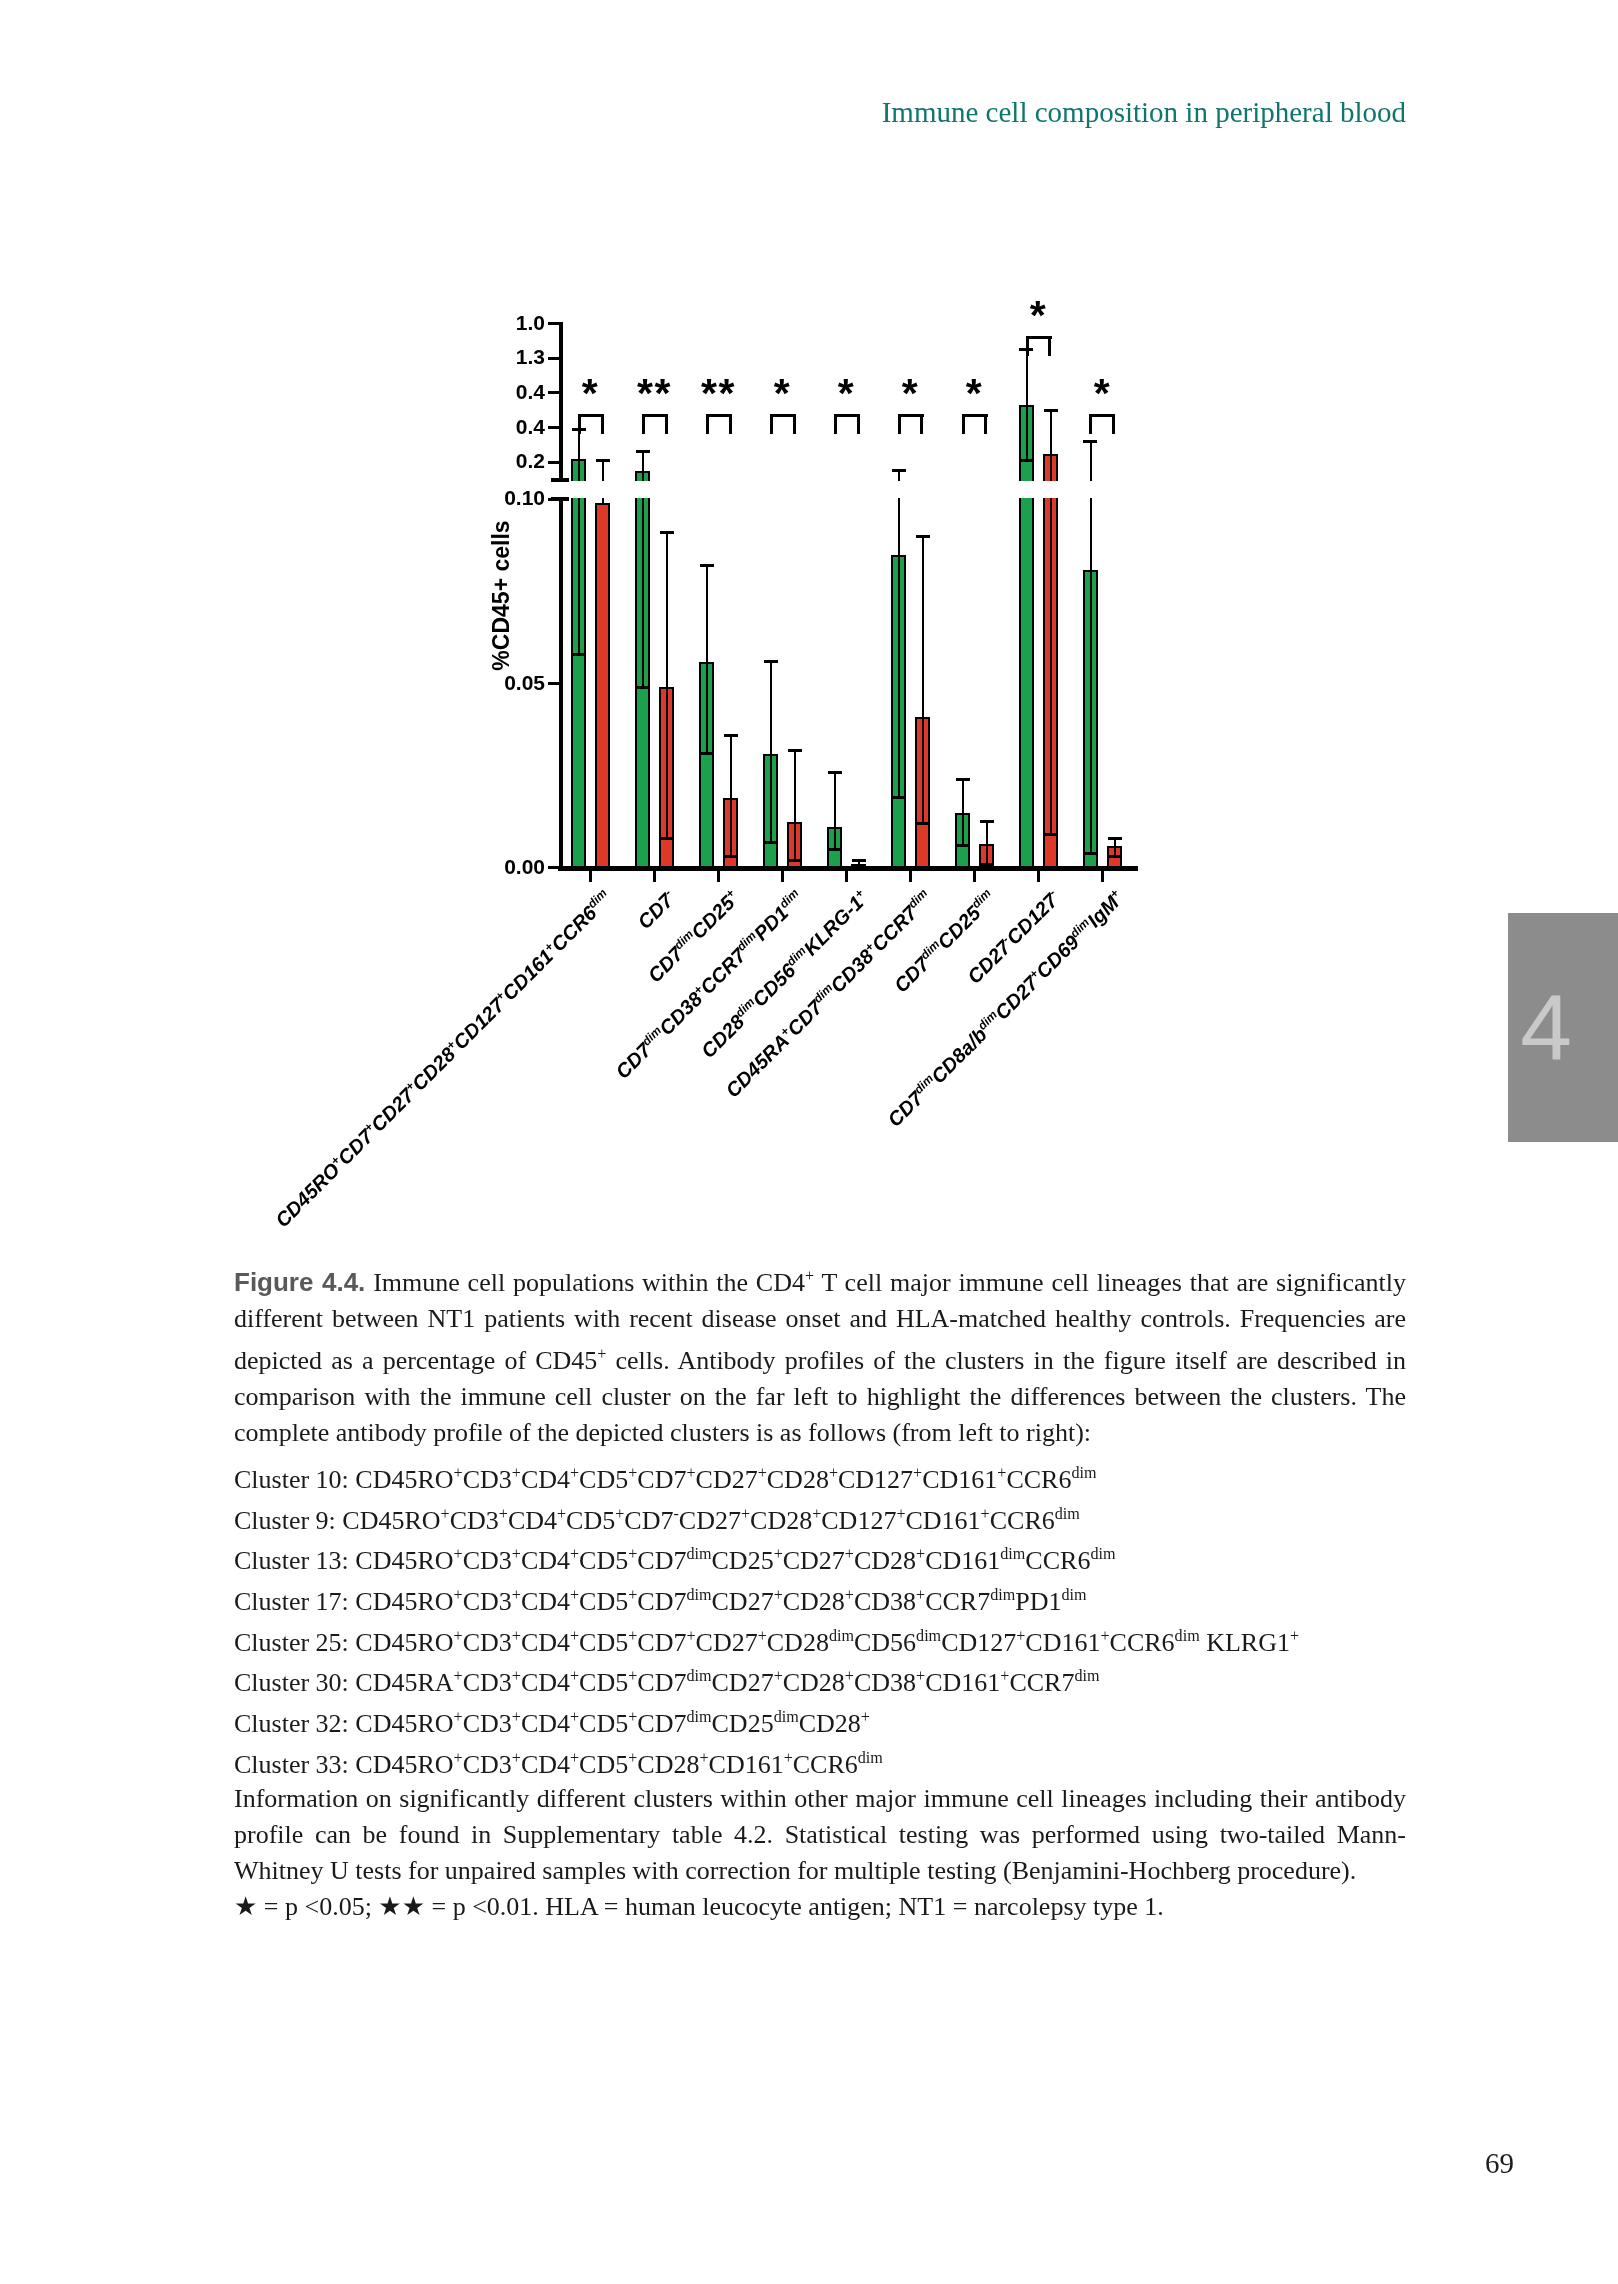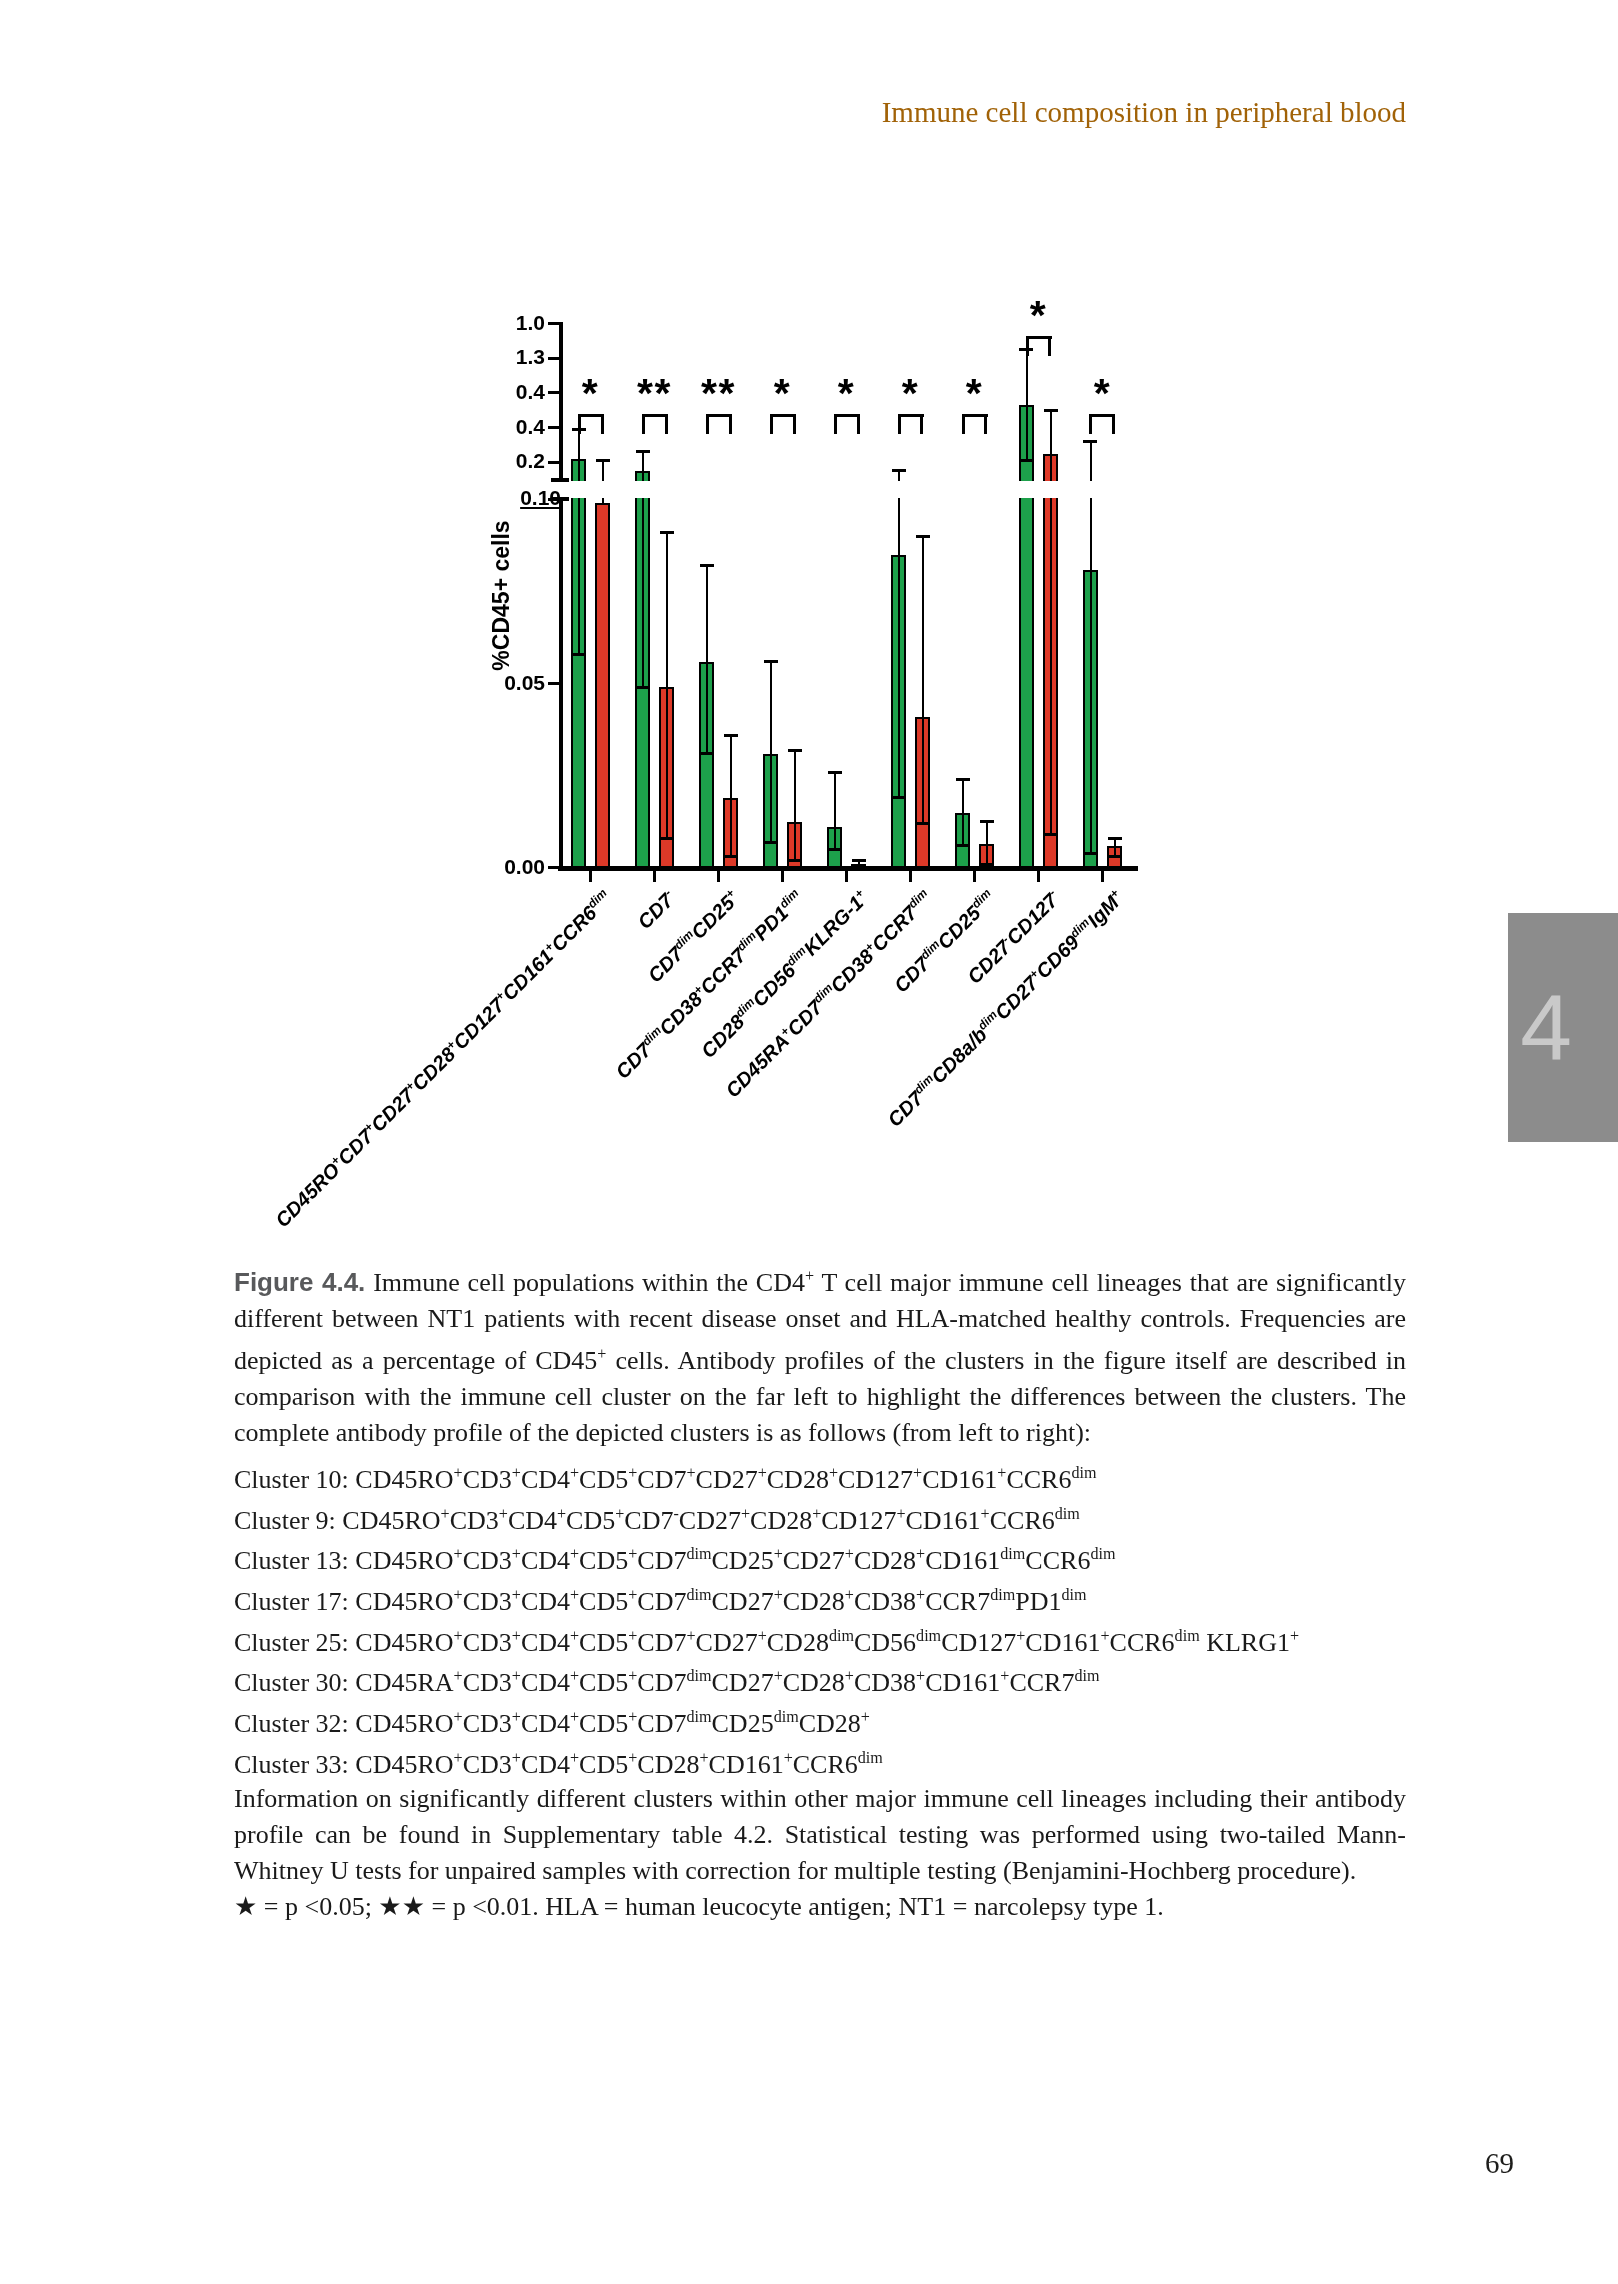--- a/index.html
+++ b/index.html
@@ -3,21 +3,21 @@
 <meta charset="utf-8">
 <style>
   html,body { margin:0; padding:0; background:#e8e8e8; }
   #page {
     position:relative; width:1619px; height:2284px; background:#ffffff;
     font-family:"Liberation Serif", serif; color:#1a1a1a; overflow:hidden;
   }
   
   #running-head {
     position:absolute; left:234px; top:96px; width:1172px;
-    text-align:right; font-size:29px; color:#a16207;
+    text-align:right; font-size:29px; color:#0f766e;
   }
   
   #chapter-tab {
     position:absolute; left:1508px; top:913px; width:110px; height:229px;
     background:#8c8c8c; display:flex; align-items:center; justify-content:center;
   }
   #chapter-tab span {
     font-family:"Liberation Sans", sans-serif; font-size:93px; color:#c9c9c9;
     margin-right:34px; line-height:1;
   }
@@ -164,21 +164,21 @@
       <div class="ylab" style="left: 478px; top: 380px; width: 67px; height: 24px;">0.4</div>
       <div class="tick" style="left: 548px; top: 357px; width: 11.4px; height: 3px;"></div>
       <div class="ylab" style="left: 478px; top: 345px; width: 67px; height: 24px;">1.3</div>
       <div class="tick" style="left: 548px; top: 322px; width: 11.4px; height: 3px;"></div>
       <div class="ylab" style="left: 478px; top: 311px; width: 67px; height: 24px;">1.0</div>
       <div class="tick" style="left: 548px; top: 866px; width: 11.4px; height: 3px;"></div>
       <div class="ylab" style="left: 478px; top: 855px; width: 67px; height: 24px;">0.00</div>
       <div class="tick" style="left: 548px; top: 682px; width: 11.4px; height: 3px;"></div>
       <div class="ylab" style="left: 478px; top: 671px; width: 67px; height: 24px;">0.05</div>
       <div class="tick" style="left: 548px; top: 498px; width: 11.4px; height: 3px;"></div>
-      <div class="ylab" style="left: 494px; top: 486px; width: 67px; height: 24px; text-decoration: underline;">0.10</div>
+      <div class="ylab" style="left: 478px; top: 486px; width: 67px; height: 24px;">0.10</div>
       <div class="tick" style="left: 589px; top: 871px; width: 3px; height: 11.4px;"></div>
       <div class="xanchor" style="left: 600px; top: 886px; width: 0px; height: 0px;">
         <span>CD45RO<sup>+</sup>CD7<sup>+</sup>CD27<sup>+</sup>CD28<sup>+</sup>CD127<sup>+</sup>CD161<sup>+</sup>CCR6<sup>dim</sup></span>
       </div>
       <div class="tick" style="left: 653px; top: 871px; width: 3px; height: 11.4px;"></div>
       <div class="xanchor" style="left: 664px; top: 886px; width: 0px; height: 0px;">
         <span>CD7<sup>-</sup></span>
       </div>
       <div class="tick" style="left: 717px; top: 871px; width: 3px; height: 11.4px;"></div>
       <div class="xanchor" style="left: 728px; top: 886px; width: 0px; height: 0px;">

